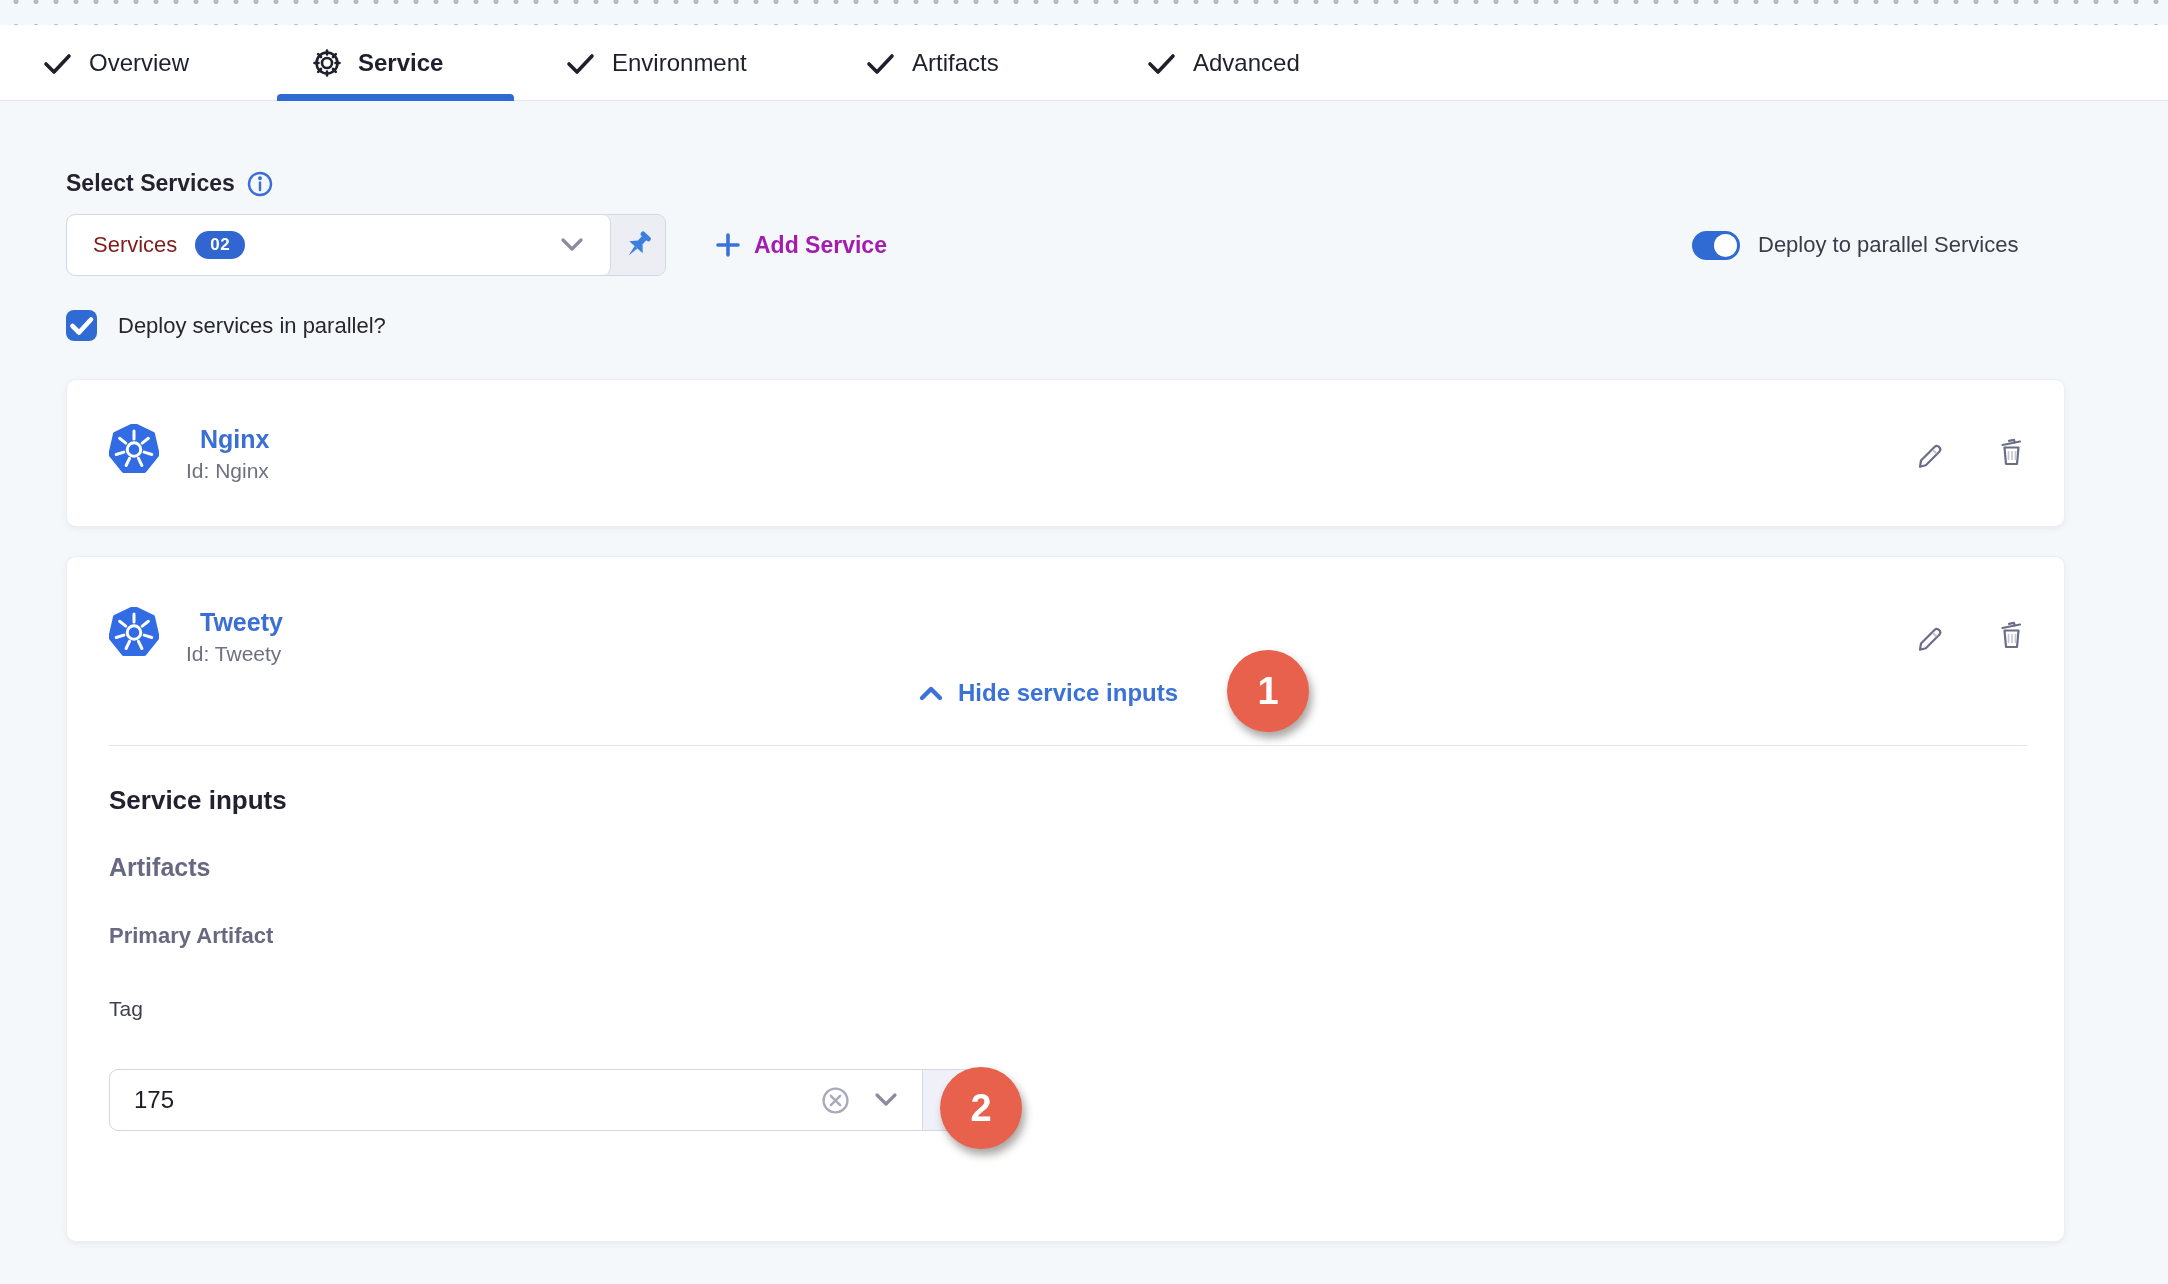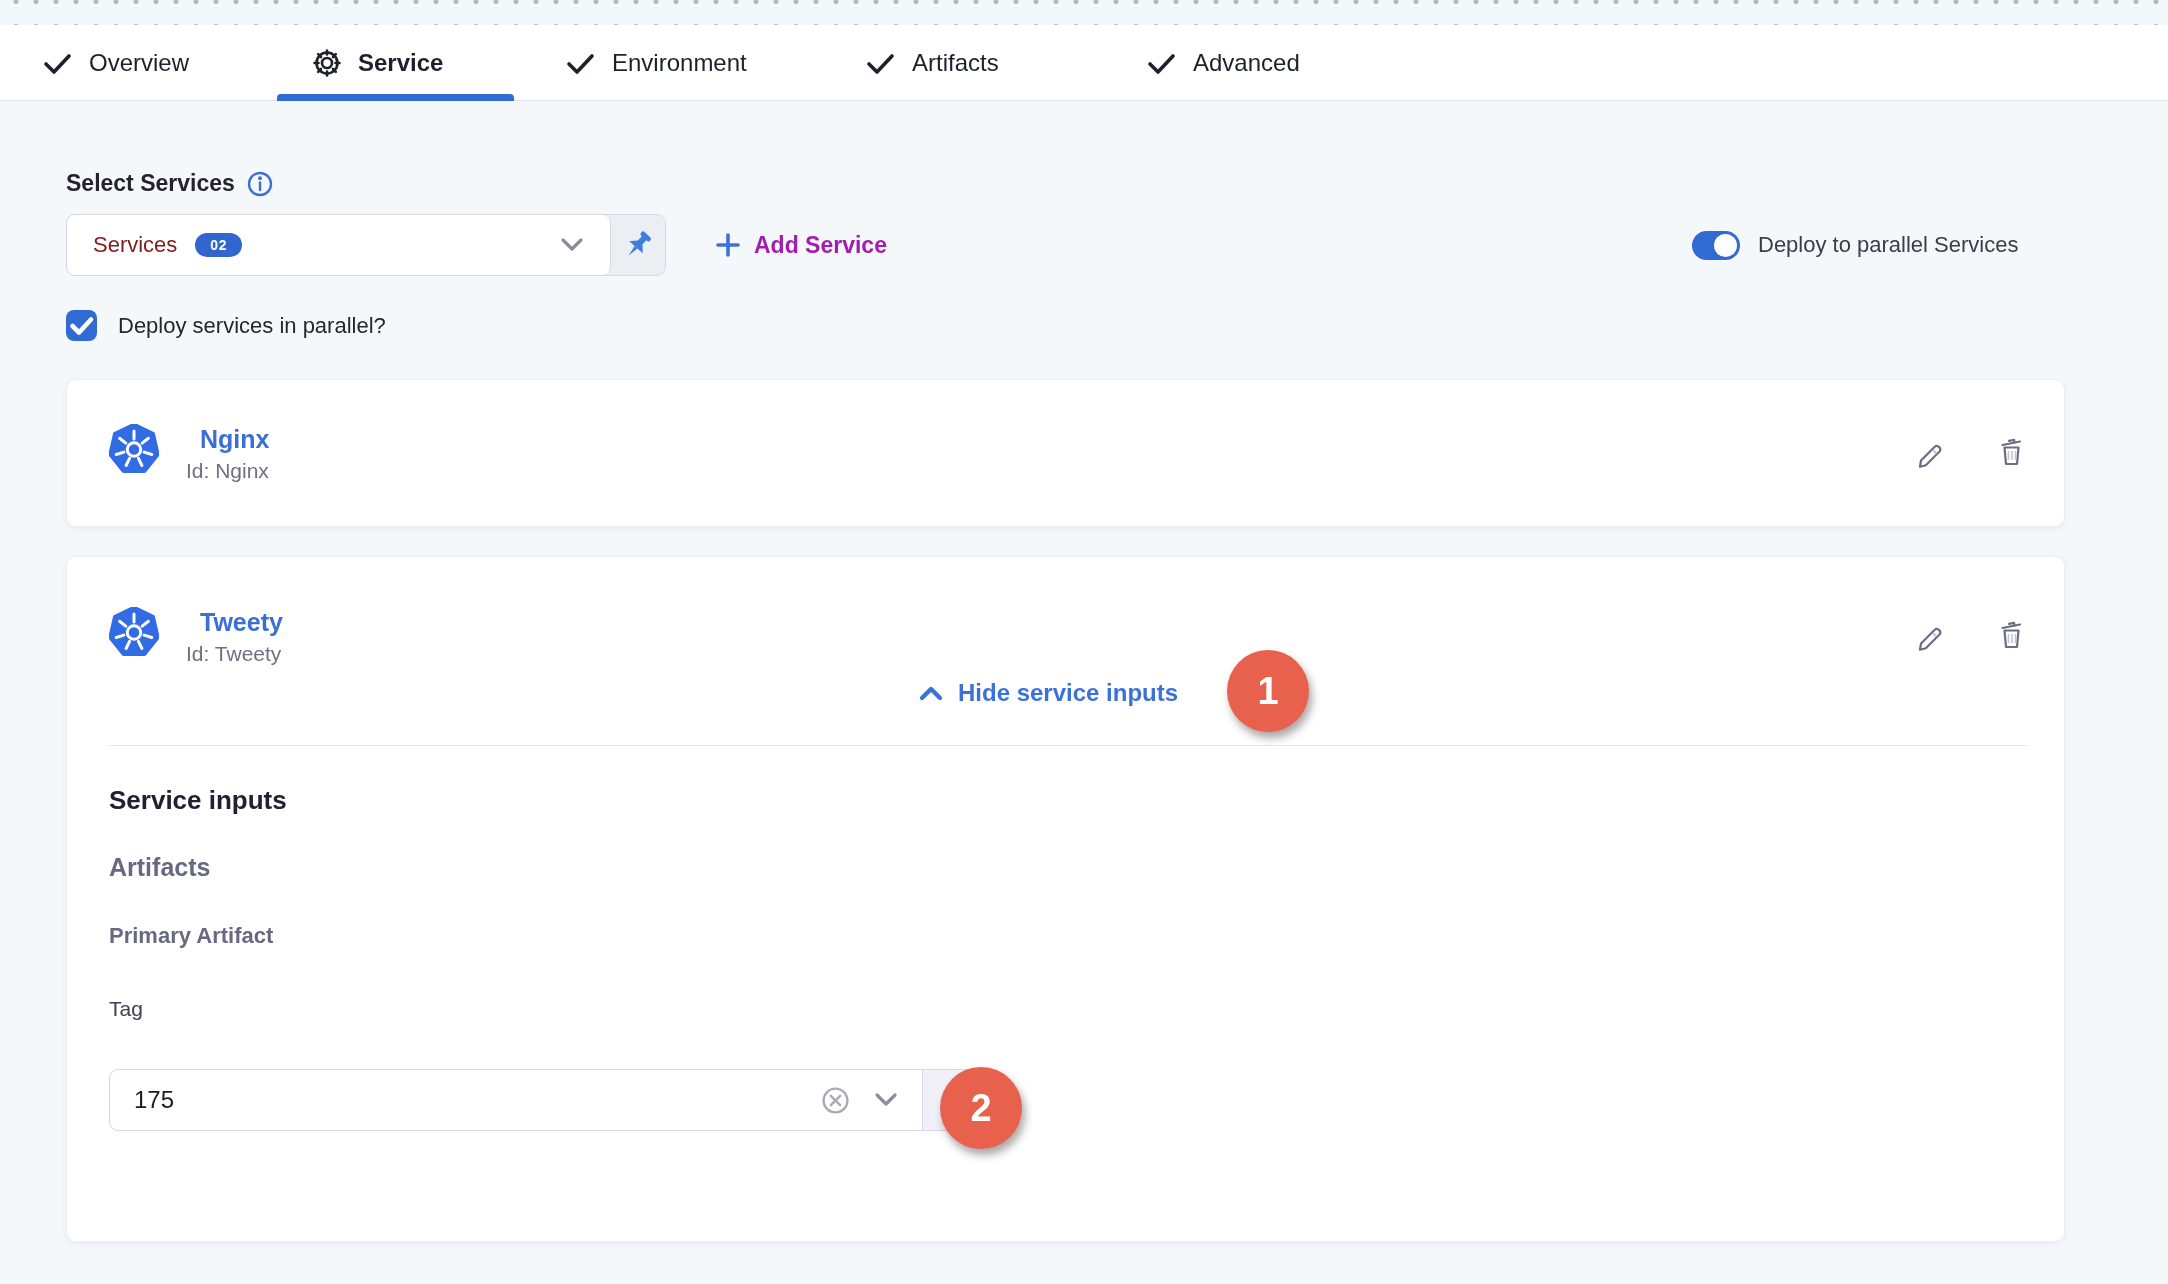--- a/index.html
+++ b/index.html
@@ -50,21 +50,21 @@
     background:#ededf4; overflow:hidden;
   }
   .dropdown-main {
     flex:1; background:#ffffff; border-radius:8px;
     display:flex; align-items:center; padding:0 22px 0 26px;
     border-right:1px solid #d5d7e3;
   }
   .dropdown-main .val { font-size:22px; color:#7f1d1d; font-weight:500; }
   .count-pill {
     margin-left:18px; background:#3165cf; color:#fff;
-    font-size:14px; font-weight:700; padding:4px 15px; border-radius:15px;
+    font-size:17px; font-weight:700; padding:4px 15px; border-radius:15px;
     letter-spacing:.5px;
   }
   .dropdown-main .chev { margin-left:auto; }
   .pin-seg {
     width:54px; display:flex; align-items:center; justify-content:center;
     background:#ededf4; cursor:pointer;
   }
   .add-service {
     left:714px; top:214px; height:62px;
     display:flex; align-items:center; gap:12px;

